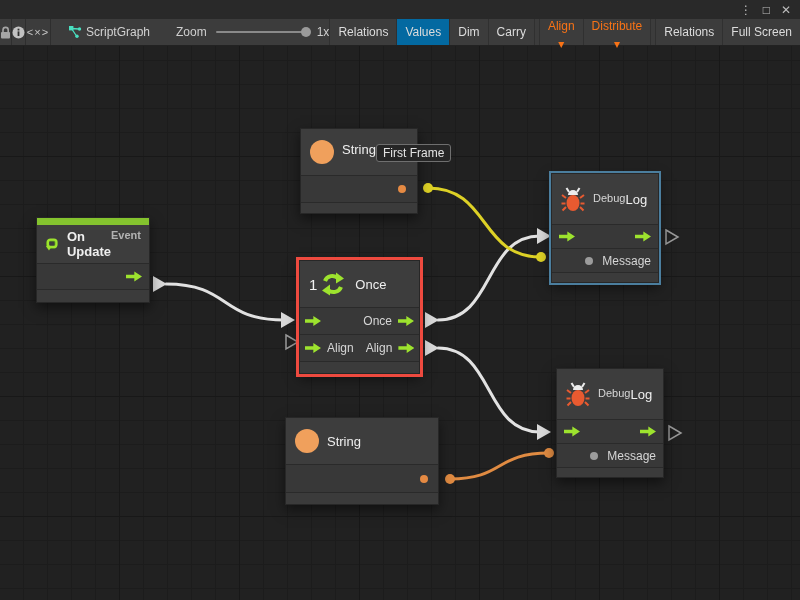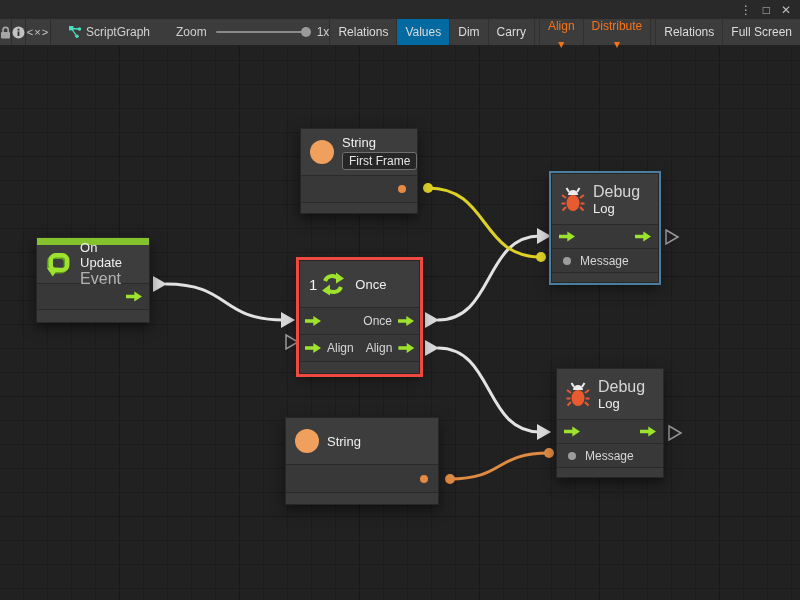--- a/index.html
+++ b/index.html
@@ -70,63 +70,63 @@
     position:absolute; z-index:2; background:#383838;
     border:1px solid #272727; box-shadow:0 5px 12px rgba(0,0,0,.5);
     font-size:12px; color:#e4e4e4;
   }
   .sel-red  { box-shadow:0 0 0 3px #ee4a3f, 0 5px 12px rgba(0,0,0,.5); }
   .sel-blue { box-shadow:0 0 0 2px #4b7e9e, 0 5px 12px rgba(0,0,0,.5); }
   .nheader  { display:flex; align-items:center; gap:8px; padding:4px 9px; background:#3d3d3d; }
   .nrow     { border-top:1px solid #2a2a2a; display:flex; align-items:center; }
   .nfooter  { border-top:1px solid #2a2a2a; background:#3b3b3b; }
   .ntitle   { font-size:13px; color:#efefef; }
-  .nsub     { font-size:16px; color:#b2b2b2; }
+  .nsub     { font-size:11px; color:#b2b2b2; }
   .nfield   {
     background:#262626; border:1px solid #6f6f6f; border-radius:3px;
     padding:1px 6px; font-size:12px; color:#e3e3e3; margin-top:2px;
     white-space:nowrap; width:max-content;
   }
   .circle-icon { width:24px; height:24px; border-radius:50%; background:#f0a05c; flex:none; }
   .parrow {
     width:16px; height:12px; background:#9de32e; flex:none;
     clip-path:polygon(0 35%,52% 35%,52% 8%,100% 50%,52% 92%,52% 65%,0 65%);
   }
   .pdot-orange { width:8px; height:8px; border-radius:50%; background:#e58a43; flex:none; }
   .pdot-gray   { width:8px; height:8px; border-radius:50%; background:#9c9c9c; flex:none; }
   .plabel { color:#d6d6d6; }
   
   #node-string-first     { left:300px; top:128px; width:118px; }
   #node-string-first .nheader     { height:46px; }
   #node-string-first .nrow        { height:27px; justify-content:flex-end; padding-right:11px; }
   #node-string-first .nfooter     { height:11px; }
-  #node-on-update        { left:36px; top:237px; width:114px; }
+  #node-on-update        { left:36px; top:217px; width:114px;font-weight:bold; }
   .evbar { height:7px; background:#84c32e; }
   #node-on-update .nheader { height:38px; padding:2px 8px; }
   #node-on-update .nrow    { height:26px; justify-content:flex-end; padding-right:7px; }
   #node-on-update .nfooter { height:13px; }
   #node-once             { left:299px; top:260px; width:121px; }
   #node-once .nheader    { height:46px; gap:4px; padding:0 9px; }
   .once-count { font-size:15px; color:#f4f4f4; }
   #node-once .nrow       { height:27px; padding:0 5px; gap:6px; }
   #node-once .spacer     { flex:1; }
   #node-once .nfooter    { height:12px; }
   .debug-node            { width:108px; }
   #node-debug-top        { left:551px; top:173px; }
   #node-debug-bottom     { left:556px; top:368px; }
   .debug-node .nheader   { height:50px; }
   .debug-node .nrow      { height:24px; padding:0 7px; }
   .debug-node .row-flow  { justify-content:space-between; }
-  .debug-node .row-msg   { gap:9px; padding-left:11px; }
+  .debug-node .row-msg   { gap:9px; padding-left:11px;justify-content:flex-end; }
   .debug-node .nfooter   { height:10px; }
   #node-string-following { left:285px; top:417px; width:154px; }
   #node-string-following .nheader { height:46px; }
   #node-string-following .nrow    { height:28px; justify-content:flex-end; padding-right:10px; }
   #node-string-following .nfooter { height:12px; }
-  .hcol { display:flex; flex-direction:column; justify-content:center; }
+  .hcol { display:flex; flex-direction:row; justify-content:center; }
 </style>
 </head>
 <body>
 
 <div class="tabbar">
   <div class="win-controls">
     <span>⋮</span>
     <span>□</span>
     <span>✕</span>
   </div>

